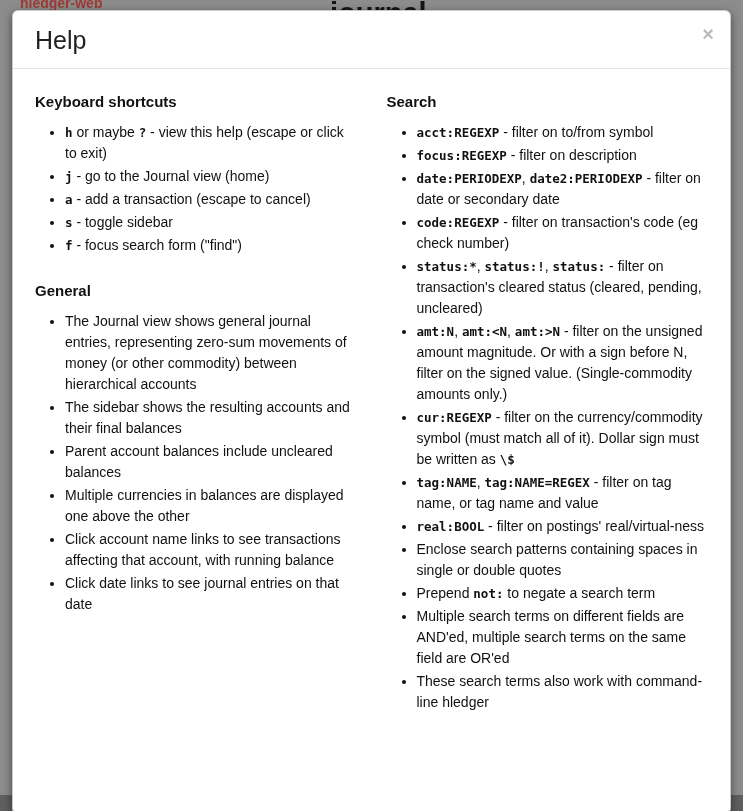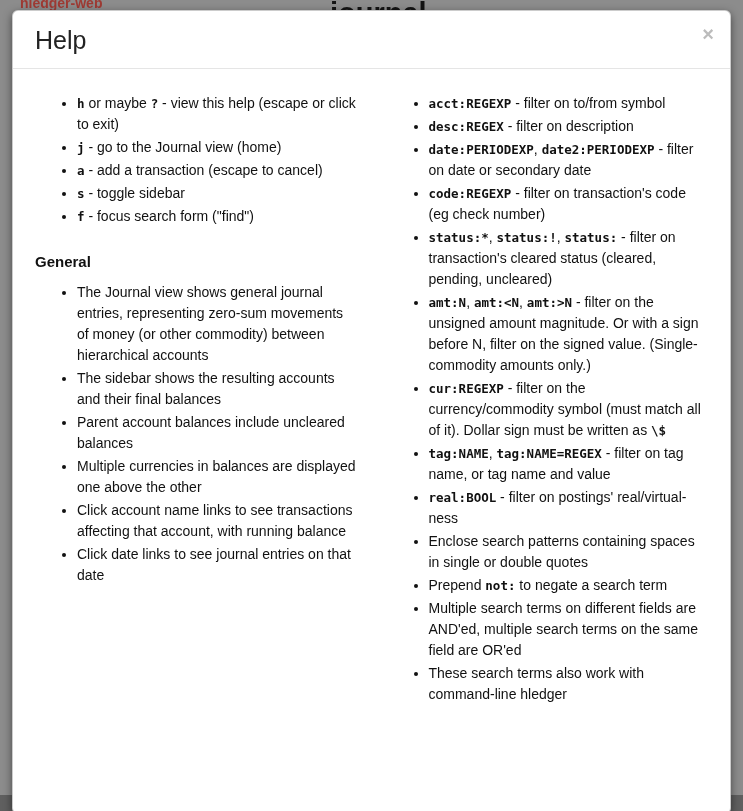--- a/index.html
+++ b/index.html
@@ -97,21 +97,21 @@
     margin: 0 0 12px 0;
   }
   .help-list {
     margin: 0 0 26px 0;
     padding-left: 30px;
     list-style: disc;
   }
   .help-list li {
     font-size: 14px;
     line-height: 21px;
-    margin: 0 0 2px 12px;
+    margin: 0 0 2px 0;
     color: #111;
   }
   .help-list code {
     font-family: "DejaVu Sans Mono", "Liberation Mono", monospace;
     font-weight: bold;
     font-size: 12.5px;
     color: #111;
   }
 </style>
 </head>
@@ -123,41 +123,43 @@
   <div class="bottom-strip"></div>
 </div>
 
 <div class="modal">
   <div class="modal-header">
     <h2 class="modal-title">Help</h2>
     <button class="modal-close">×</button>
   </div>
   <div class="modal-body">
     <div class="help-col">
+        <div class="section-heading">Keyboard shortcuts</div>
         <ul class="help-list">
           <li><code>h</code><span> or maybe </span><code>?</code><span> - view this help (escape or click to exit)</span></li>
           <li><code>j</code><span> - go to the Journal view (home)</span></li>
           <li><code>a</code><span> - add a transaction (escape to cancel)</span></li>
           <li><code>s</code><span> - toggle sidebar</span></li>
           <li><code>f</code><span> - focus search form ("find")</span></li>
         </ul>
         <div class="section-heading">General</div>
         <ul class="help-list">
           <li><span>The Journal view shows general journal entries, representing zero-sum movements of money (or other commodity) between hierarchical accounts</span></li>
           <li><span>The sidebar shows the resulting accounts and their final balances</span></li>
           <li><span>Parent account balances include uncleared balances</span></li>
           <li><span>Multiple currencies in balances are displayed one above the other</span></li>
           <li><span>Click account name links to see transactions affecting that account, with running balance</span></li>
           <li><span>Click date links to see journal entries on that date</span></li>
         </ul>
       </div>
     <div class="help-col">
+        <div class="section-heading">Search</div>
         <ul class="help-list">
           <li><code>acct:REGEXP</code><span> - filter on to/from symbol</span></li>
-          <li><code>desc:REGEX</code><span> - filter on description</span></li>
+          <li><code>focus:REGEXP</code><span> - filter on description</span></li>
           <li><code>date:PERIODEXP</code><span>, </span><code>date2:PERIODEXP</code><span> - filter on date or secondary date</span></li>
           <li><code>code:REGEXP</code><span> - filter on transaction's code (eg check number)</span></li>
           <li><code>status:*</code><span>, </span><code>status:!</code><span>, </span><code>status:</code><span> - filter on transaction's cleared status (cleared, pending, uncleared)</span></li>
           <li><code>amt:N</code><span>, </span><code>amt:&lt;N</code><span>, </span><code>amt:&gt;N</code><span> - filter on the unsigned amount magnitude. Or with a sign before N, filter on the signed value. (Single-commodity amounts only.)</span></li>
           <li><code>cur:REGEXP</code><span> - filter on the currency/commodity symbol (must match all of it). Dollar sign must be written as </span><code>\$</code></li>
           <li><code>tag:NAME</code><span>, </span><code>tag:NAME=REGEX</code><span> - filter on tag name, or tag name and value</span></li>
           <li><code>real:BOOL</code><span> - filter on postings' real/virtual-ness</span></li>
           <li><span>Enclose search patterns containing spaces in single or double quotes</span></li>
           <li><span>Prepend </span><code>not:</code><span> to negate a search term</span></li>
           <li><span>Multiple search terms on different fields are AND'ed, multiple search terms on the same field are OR'ed</span></li>

